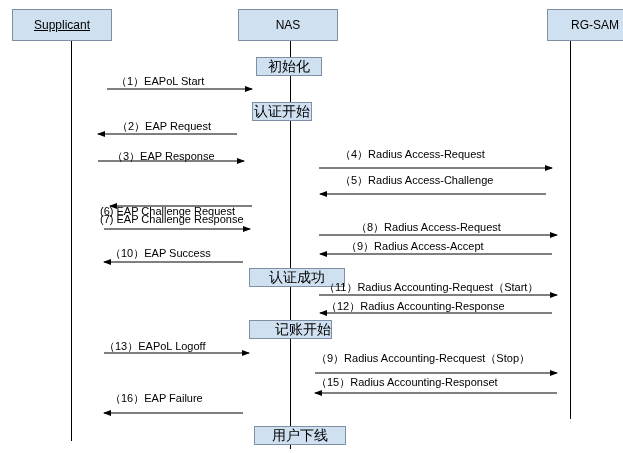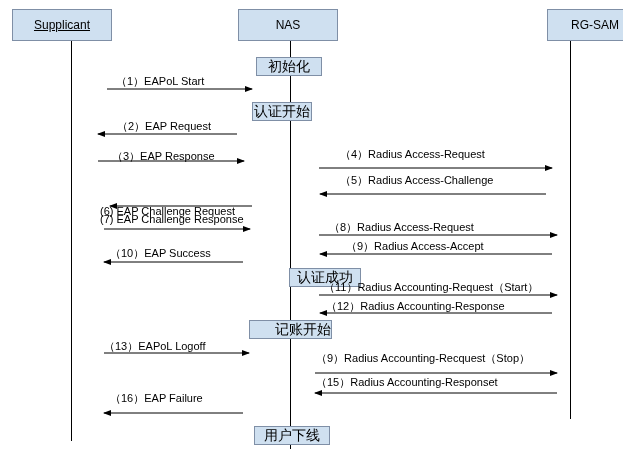--- a/index.html
+++ b/index.html
@@ -54,38 +54,38 @@
   <line x1="557" y1="393" x2="315" y2="393" stroke="#000" marker-end="url(#ah)"></line>
   <line x1="243" y1="413" x2="104" y2="413" stroke="#000" marker-end="url(#ah)"></line>
 </svg>
 
 <div class="phase" style="left:256px;top:57px;width:66px;">
   <span>初始化</span>
 </div>
 <div class="phase" style="left:252px;top:102px;width:60px;align-items:center;">
   <span>认证开始</span>
 </div>
-<div class="phase" style="left:249px;top:268px;width:72px;margin-left:40px;">
+<div class="phase" style="left:249px;top:268px;width:96px;">
   <span>认证成功</span>
 </div>
 <div class="phase" style="left:249px;top:320px;width:83px;justify-content:flex-end;">
   <span>记账开始</span>
 </div>
-<div class="phase" style="left:254px;top:426px;width:76px;">
+<div class="phase" style="left:254px;top:426px;width:92px;">
   <span>用户下线</span>
 </div>
 
 <div class="msg" style="left:116px;top:75px;">（1）EAPoL Start</div>
 <div class="msg" style="left:117px;top:120px;">（2）EAP Request</div>
 <div class="msg" style="left:112px;top:150px;">（3）EAP  Response</div>
 <div class="msg" style="left:340px;top:148px;">（4）Radius Access-Request</div>
 <div class="msg" style="left:340px;top:174px;">（5）Radius Access-Challenge</div>
 <div class="msg" style="left:100px;top:193px;margin-top:12px;">(6) EAP  Challenge Request</div>
 <div class="msg" style="left:100px;top:213px;">(7) EAP  Challenge Response</div>
-<div class="msg" style="left:329px;top:221px;">（8）Radius Access-Request</div>
+<div class="msg" style="left:356px;top:221px;">（8）Radius Access-Request</div>
 <div class="msg" style="left:346px;top:240px;">（9）Radius Access-Accept</div>
 <div class="msg" style="left:110px;top:247px;">（10）EAP  Success</div>
 <div class="msg" style="left:324px;top:281px;">（11）Radius Accounting-Request（Start）</div>
 <div class="msg" style="left:326px;top:300px;">（12）Radius Accounting-Response</div>
 <div class="msg" style="left:104px;top:340px;">（13）EAPoL Logoff</div>
 <div class="msg" style="left:316px;top:352px;">（9）Radius Accounting-Recquest（Stop）</div>
 <div class="msg" style="left:316px;top:376px;">（15）Radius Accounting-Responset</div>
 <div class="msg" style="left:110px;top:392px;">（16）EAP Failure</div>
 
 </body></html>

